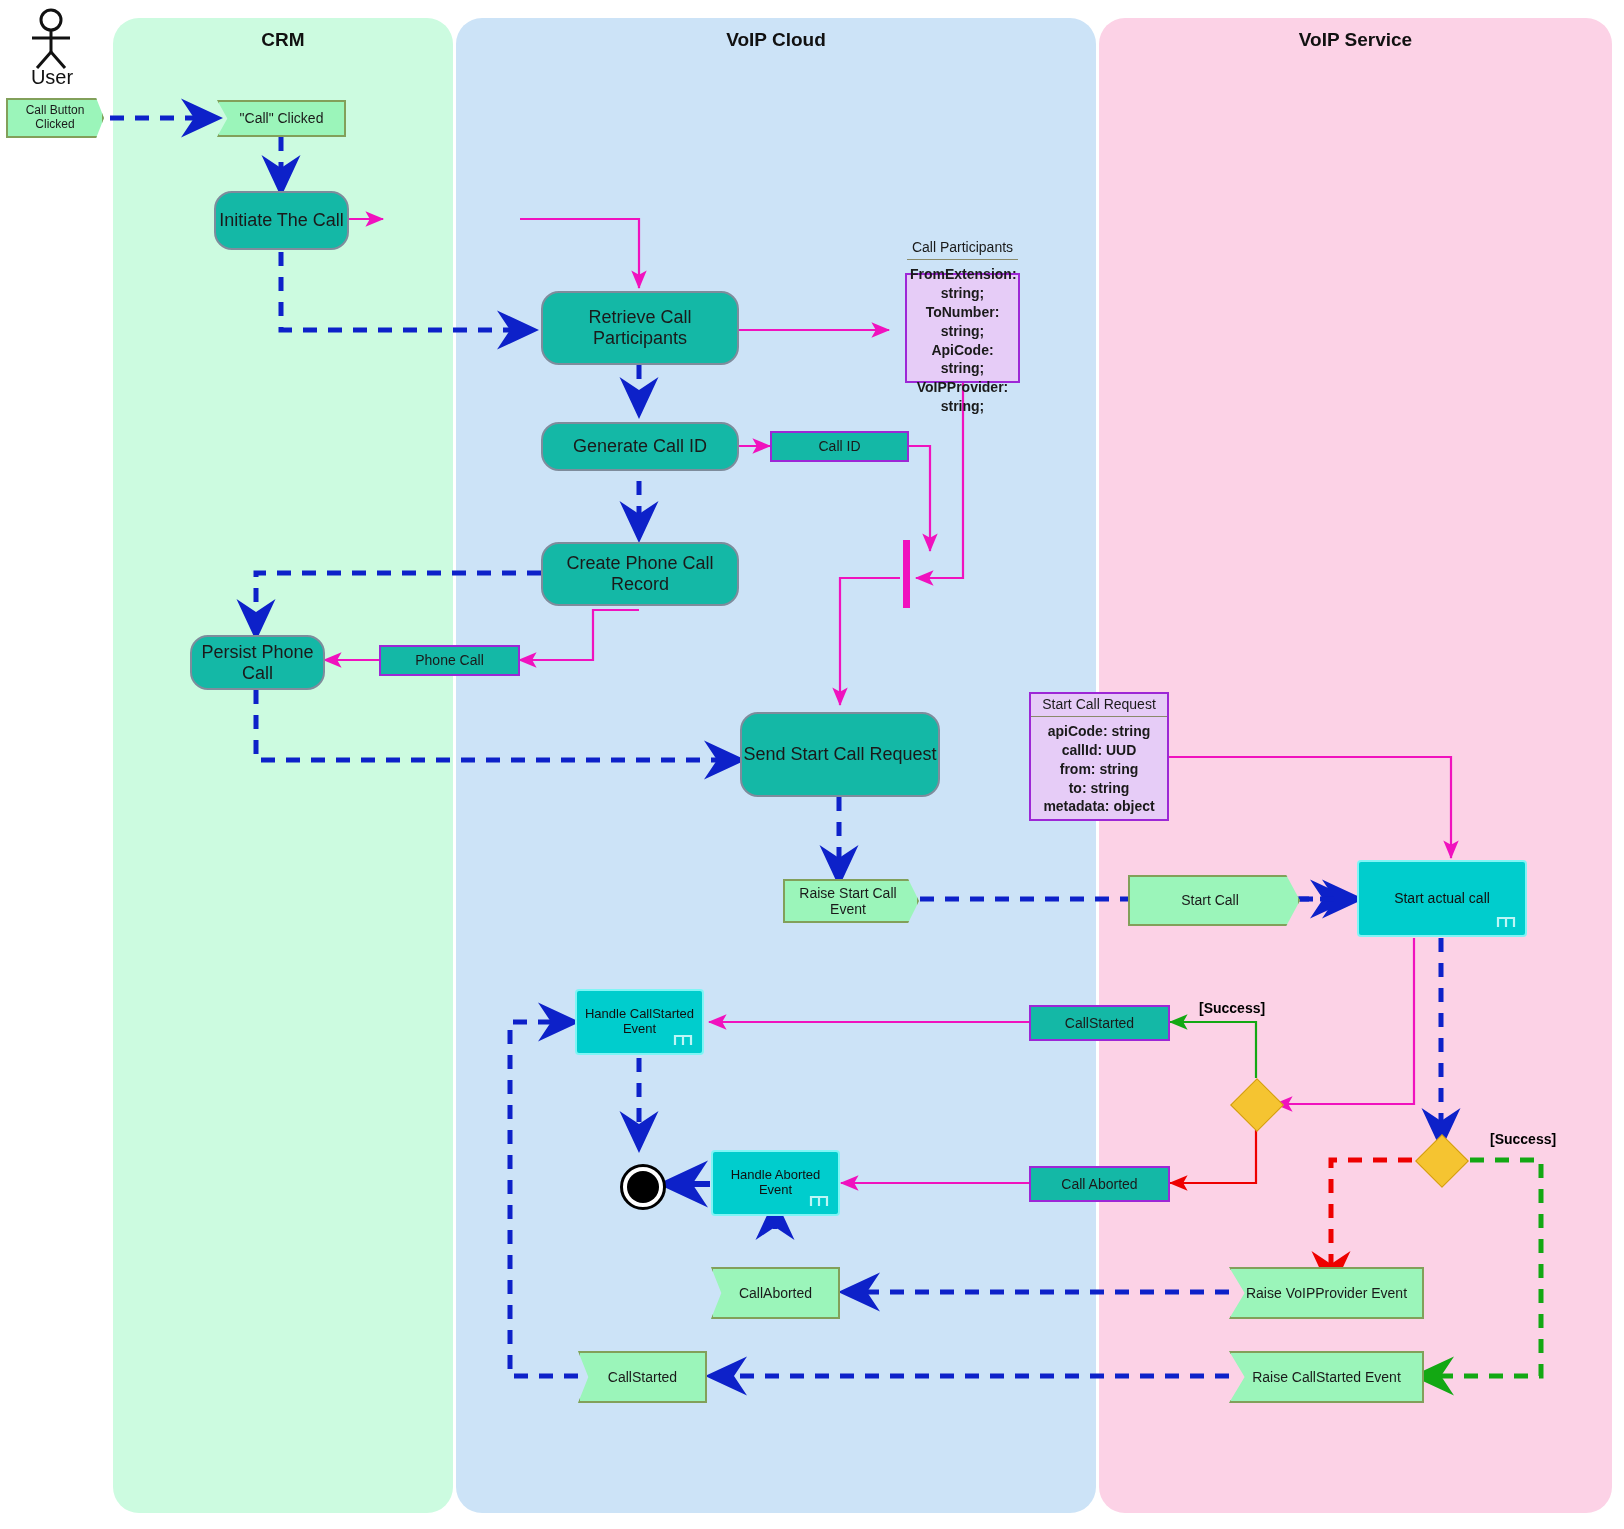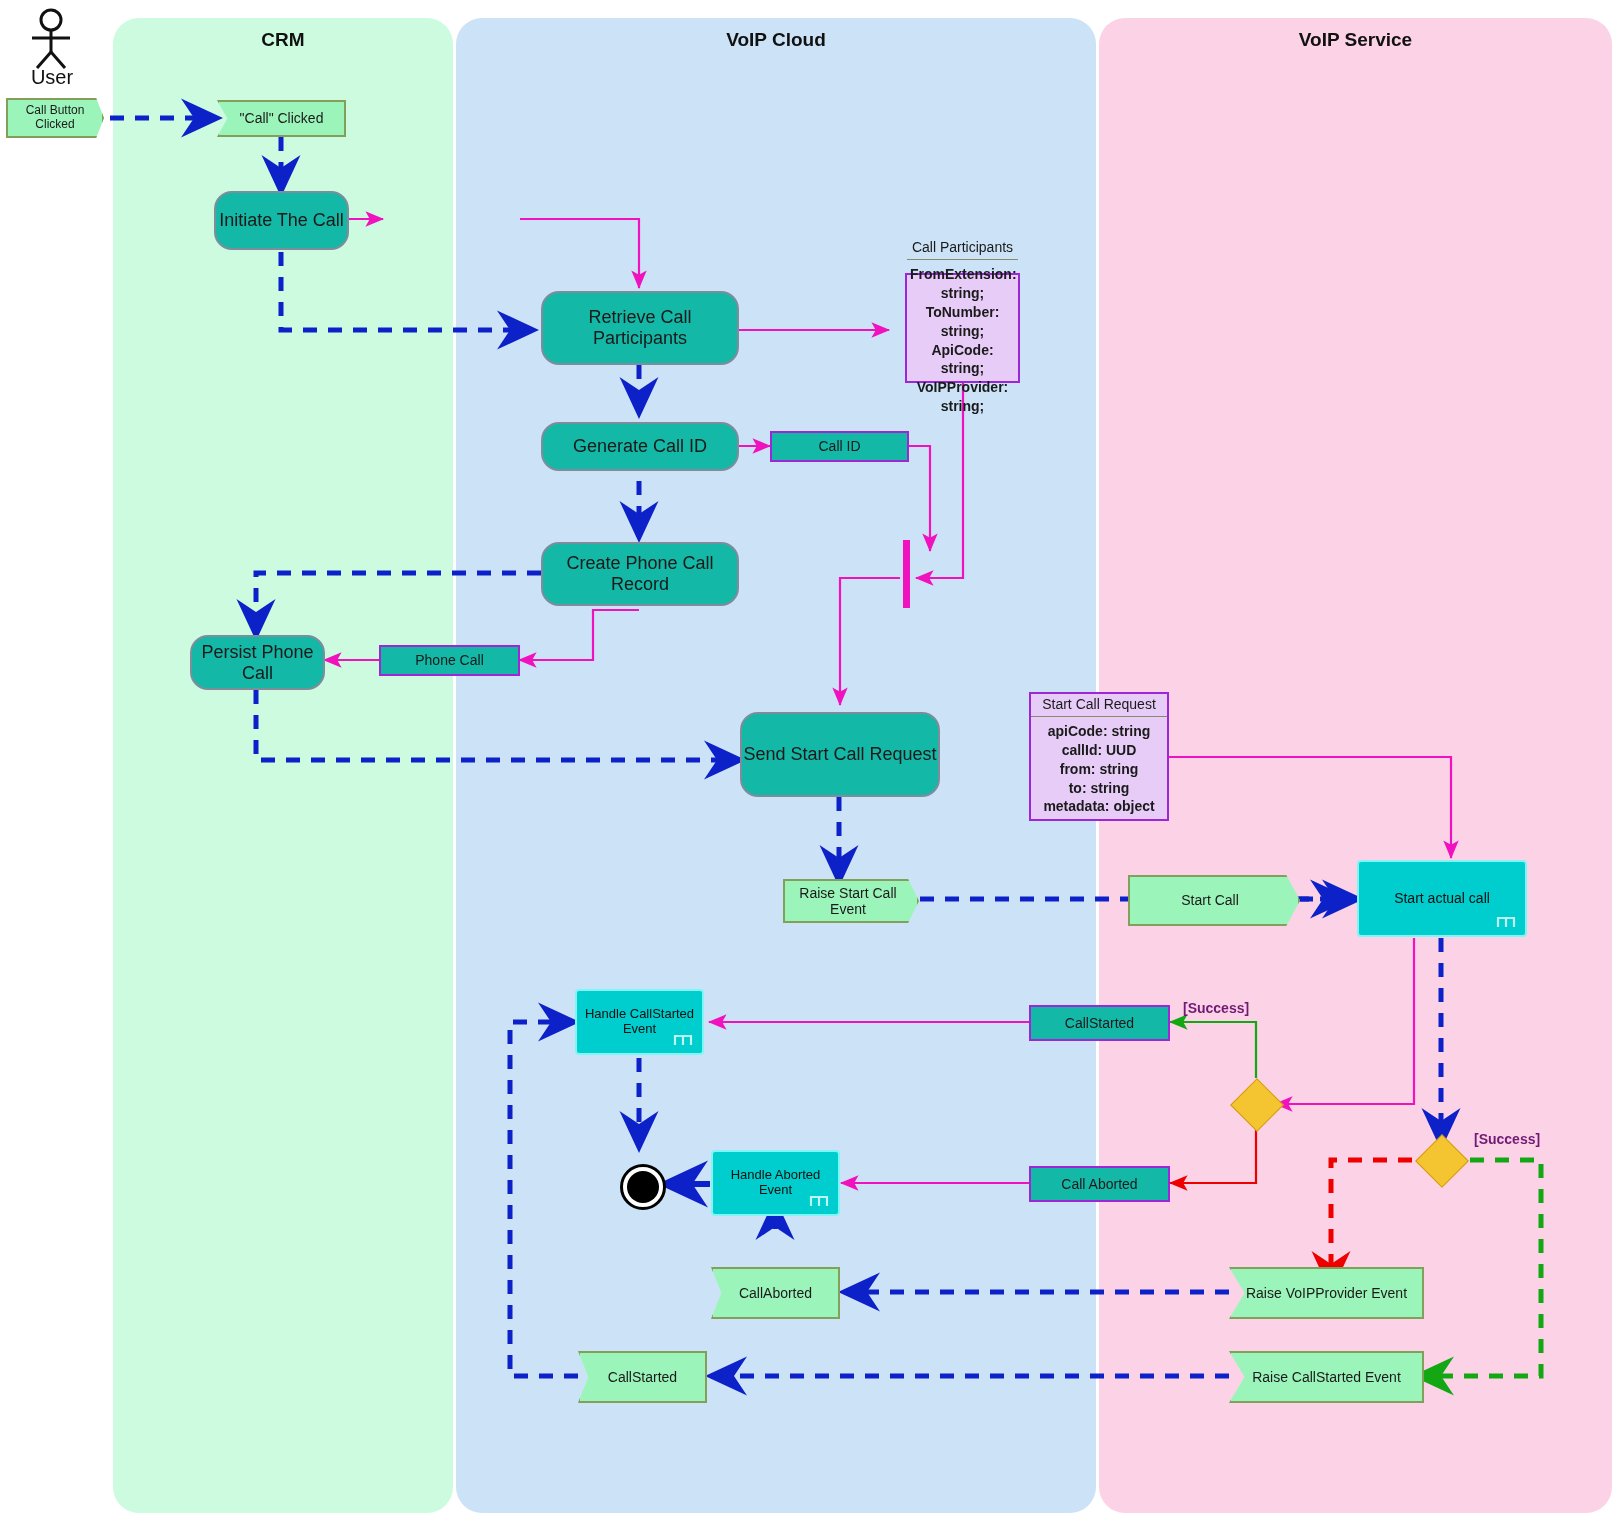--- a/index.html
+++ b/index.html
@@ -32,21 +32,21 @@
   
   .diamond{position:absolute;background:#f5c431;border:1px solid #d09a10;transform:rotate(45deg);}
 
   
   .finalnode{position:absolute;border-radius:50%;background:#fff;border:3px solid #000;}
   .finalnode::after{content:"";position:absolute;left:4px;top:4px;right:4px;bottom:4px;border-radius:50%;background:#000;}
 
   
   .mergebar{position:absolute;background:#f012be;}
 
-  .lbl{position:absolute;font-size:14px;font-weight:bold;color:#701a75;white-space:nowrap;}
+  .lbl{position:absolute;font-size:14px;font-weight:bold;color:#000000;white-space:nowrap;margin-left:16px;}
 
   .actor{position:absolute;}
   .actor-label{position:absolute;font-size:20px;color:#111;text-align:center;}
 
   svg.wires{position:absolute;left:0;top:0;width:1624px;height:1529px;pointer-events:none;}
 </style>
 </head>
 <body>
 
 <div id="canvas">

